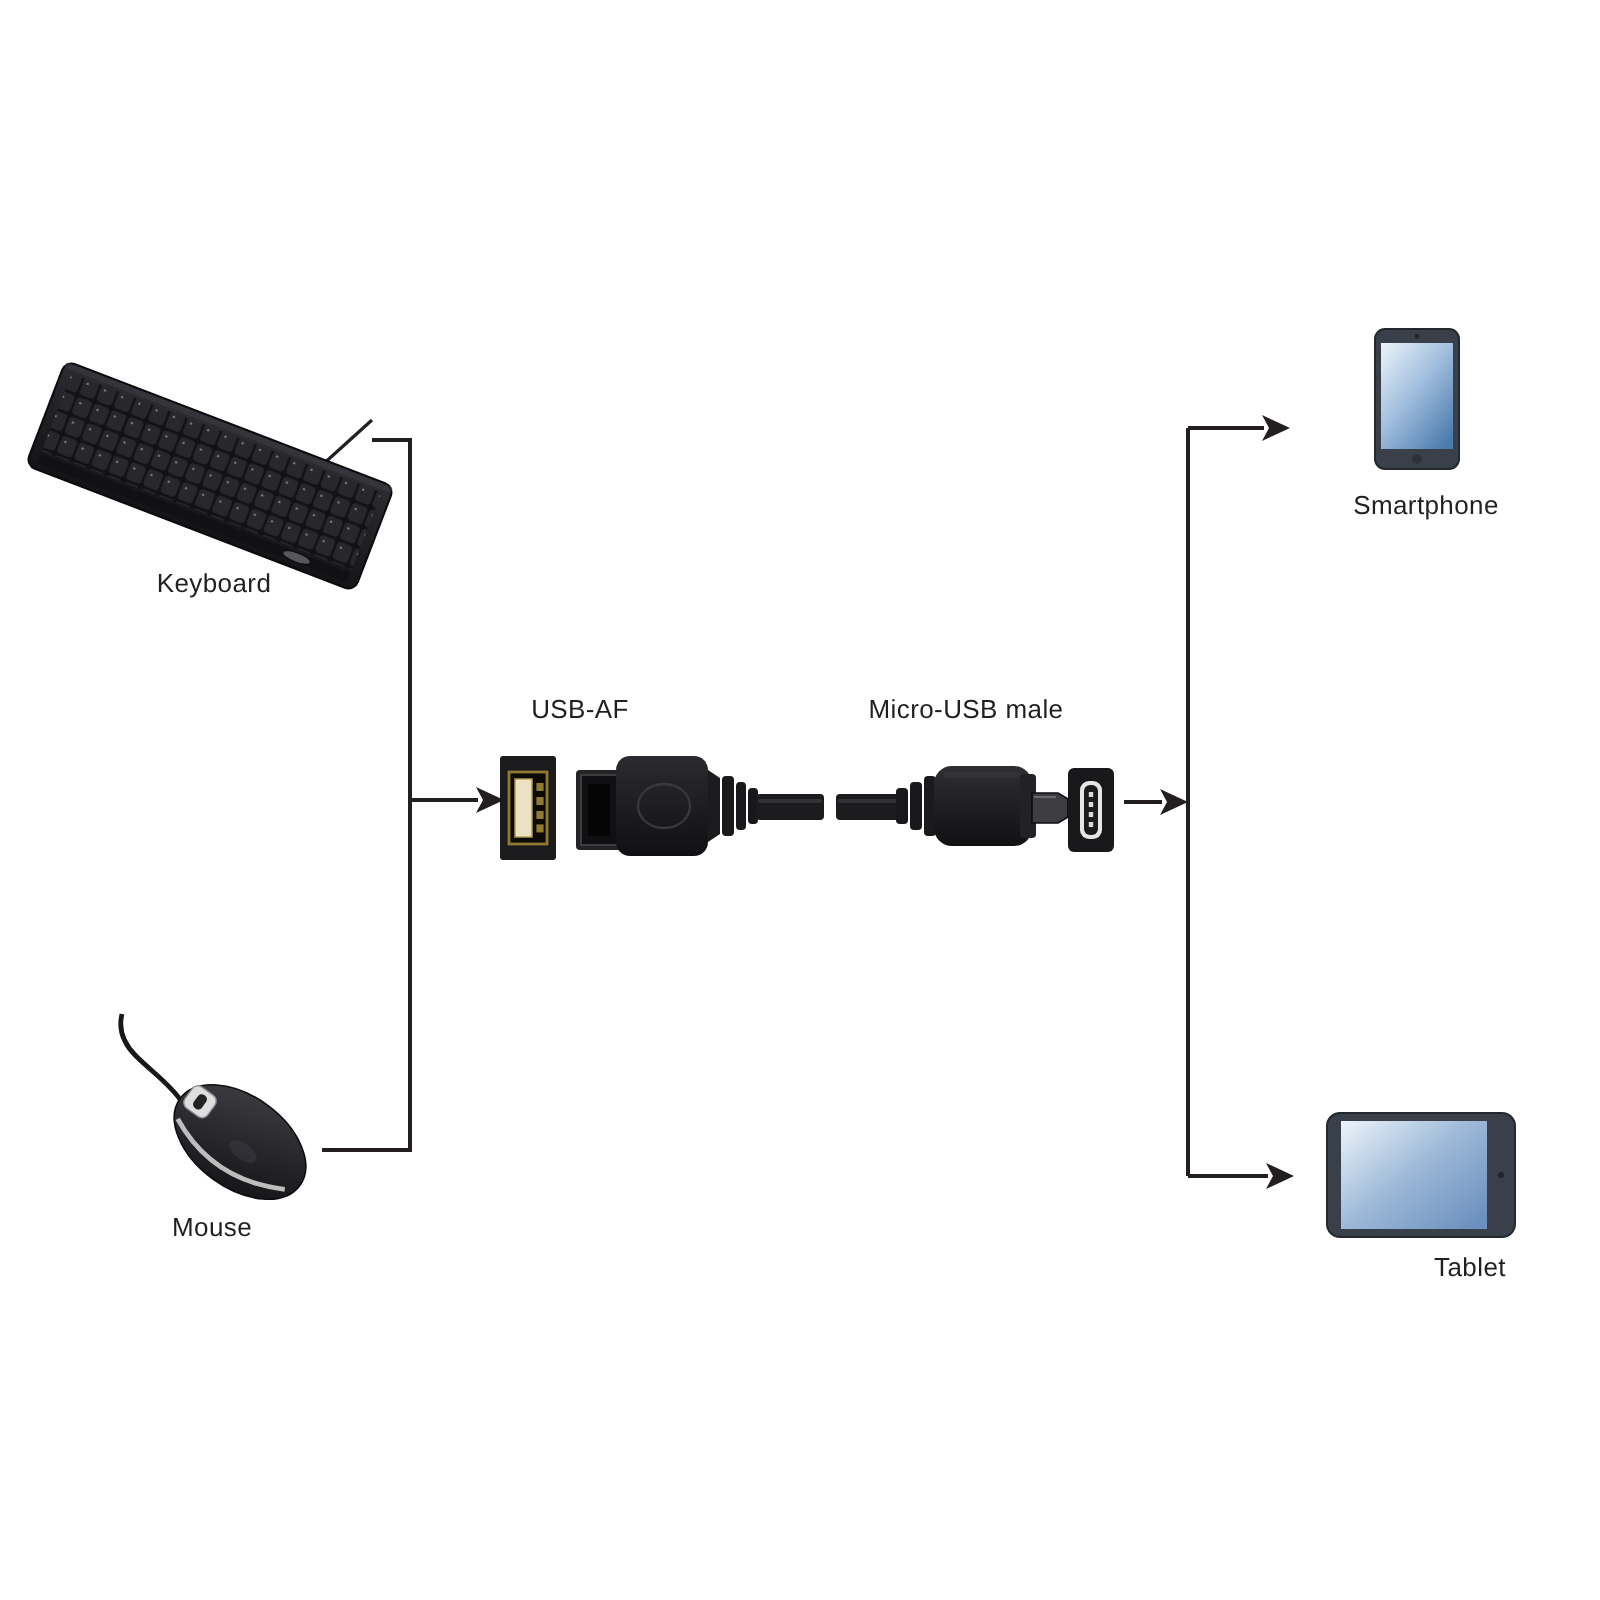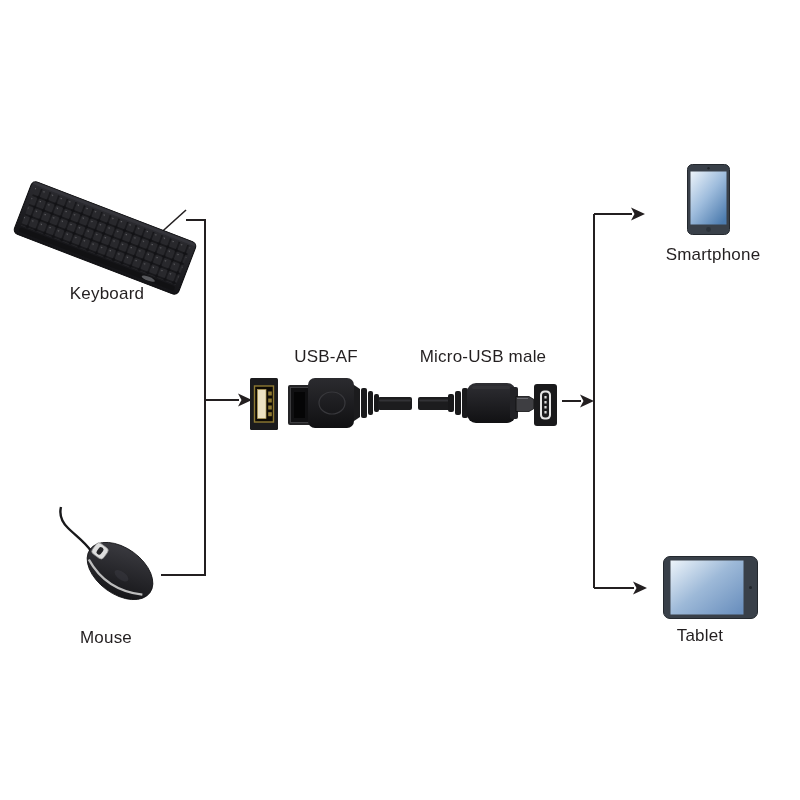--- a/index.html
+++ b/index.html
@@ -5,21 +5,21 @@
   :root{
     --line:#231f20; --text:#231f20; --usb-gold:#8f7a33; --usb-cream:#ece2c3;
     --device-frame:#394049; --screen-light:#edf4fa; --screen-dark-phone:#4c7bae;
     --screen-dark-tablet:#6b90be; --mouse-rim:#c6c6c6; --background:#ffffff;
   }
   html,body{margin:0;padding:0;}
   body{background:#e9e9e9;font-family:"Liberation Sans",sans-serif;}
   .stage{position:relative;width:800px;height:800px;background:var(--background,#fff);overflow:hidden;margin:0 auto;}
   .stage svg{position:absolute;display:block;}
   .lbl{position:absolute;transform:translateX(-50%);white-space:nowrap;
-       color:var(--text,#231f20);font-size:17px;letter-spacing:.2px;}
+       color:var(--text,#231f20);font-size:13px;letter-spacing:.2px;}
   #lines{left:0;top:0;}
   #kbd{left:10px;top:172px;}
   #mouse{left:48px;top:496px;}
   #cable{left:284px;top:372px;}
   #usbaf{left:250px;top:378px;}
   #micro{left:534px;top:384px;}
   #phone{left:687px;top:164px;}
   #tablet{left:663px;top:556px;}
 </style>
 </head>
@@ -172,18 +172,18 @@
         <stop offset="0.5" stop-color="#9db9d8"></stop>
         <stop offset="1" style="stop-color:var(--screen-dark-tablet,#6b90be)"></stop>
       </linearGradient>
     </defs>
     <rect x="0.5" y="0.5" width="94" height="62" rx="6.5" fill="var(--device-frame,#394049)" stroke="#23282e"></rect>
     <rect x="7.5" y="4.5" width="73" height="54" fill="url(#tg)"></rect>
     <circle cx="87.5" cy="31.5" r="1.5" fill="#20252b"></circle>
   </svg>
 
   <div class="lbl" style="left:107px;top:284px;">Keyboard</div>
-  <div class="lbl" style="left:106px;top:628px;">Mouse</div>
-  <div class="lbl" style="left:290px;top:347px;margin-left:36px;">USB-AF</div>
+  <div class="lbl" style="left:106px;top:606px;">Mouse</div>
+  <div class="lbl" style="left:290px;top:347px;">USB-AF</div>
   <div class="lbl" style="left:483px;top:347px;">Micro-USB male</div>
   <div class="lbl" style="left:713px;top:245px;">Smartphone</div>
-  <div class="lbl" style="left:700px;top:626px;">Tablet</div>
+  <div class="lbl" style="left:735px;top:626px;">Tablet</div>
 </div>
 
 </body></html>

